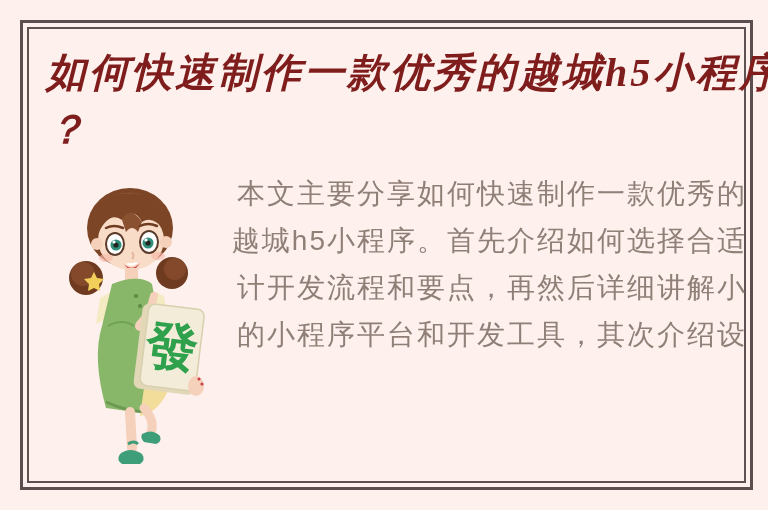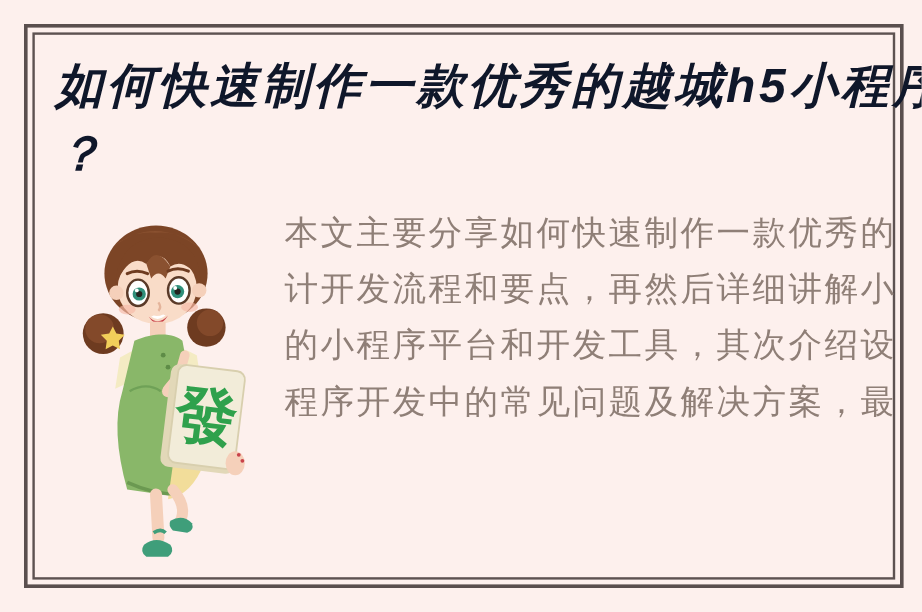--- a/index.html
+++ b/index.html
@@ -20,27 +20,27 @@
   .inner-frame {
     position: absolute;
     inset: 4px;
     border: 2px solid #5d5251;
   }
   .article-title {
     position: absolute;
     left: 46px; top: 44px;
     width: 700px;
     margin: 0;
-    font-family: Liberation Sans, sans-serif;
+    font-family: Liberation Serif, serif;
     font-style: italic;
     font-weight: 700;
     font-size: 40px;
     line-height: 57px;
     letter-spacing: 3px;
-    color: #0f172a;
+    color: #7f1d1d;
     z-index: 2;
   }
   .title-line { white-space: nowrap; }
   .body-text {
     position: absolute;
     left: 222px; top: 170px;
     width: 525px;
     color: #8f7f77;
     font-size: 28px;
     line-height: 47px;
@@ -141,16 +141,16 @@
     <path d="M94,232 Q108,248 98,262" stroke="#f5d0ba" stroke-width="9" stroke-linecap="round" fill="none"></path>
 
     <path d="M70,278 q10,-8 22,0 q4,6 -2,10 l-18,0 q-6,-4 -2,-10" fill="#3f9e7a"></path>
     <path d="M92,258 q10,-6 18,2 q2,6 -4,8 l-12,-2 q-4,-4 -2,-8" fill="#3f9e7a"></path>
     <path d="M78,268 q6,-4 10,0" stroke="#3f9e7a" stroke-width="3" fill="none"></path>
   </svg>
 </div>
 
 <div class="body-text">
   <div class="body-line">本文主要分享如何快速制作一款优秀的</div>
+  <div class="body-line">越城h5小程序。首先介绍如何选择合适</div>
   <div class="body-line">计开发流程和要点，再然后详细讲解小</div>
   <div class="body-line">的小程序平台和开发工具，其次介绍设</div>
-  <div class="body-line">程序开发中的常见问题及解决方案，最</div>
 </div>
 
 </body></html>

